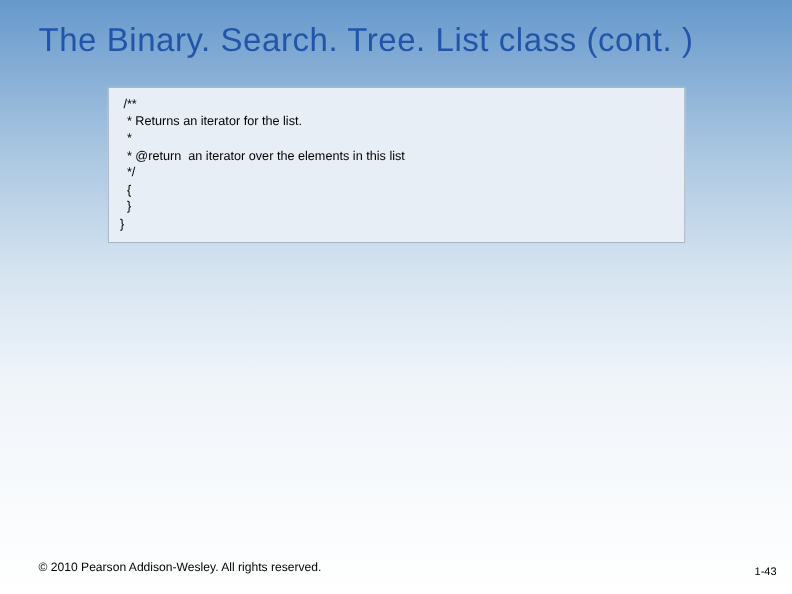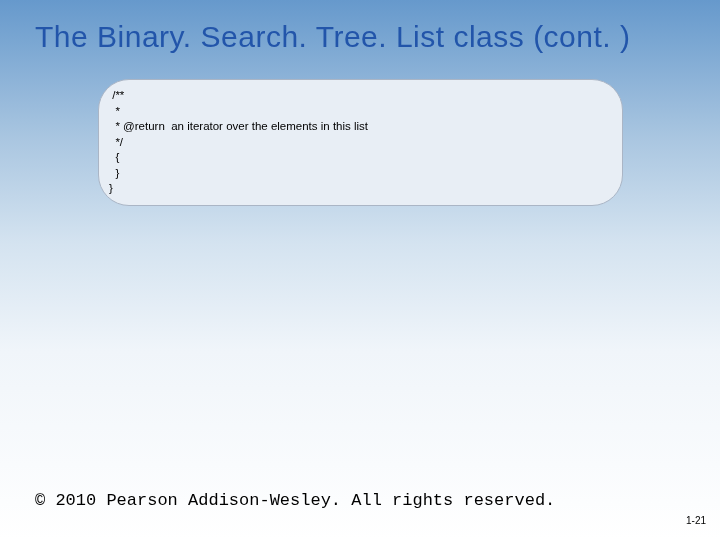--- a/index.html
+++ b/index.html
@@ -1,19 +1,18 @@
 <!DOCTYPE html>
 <html><head>
   <meta charset="utf-8">
   <style>
     * {
       margin: 0;
       padding: 0;
       box-sizing: border-box;
-      border-radius: 31px;
     }
     body {
       width: 720px;
       height: 540px;
       background: linear-gradient(to bottom, #6699cc 0%, #a8c5e0 25%, #d4e3f0 45%, #f0f5fa 65%, #ffffff 100%);
       font-family: Arial, Helvetica, sans-serif;
       position: relative;
       overflow: hidden;
     }
     .title {
@@ -33,43 +32,43 @@
       font-family: Arial, Helvetica, sans-serif;
       font-size: 11.5px;
       line-height: 1.35;
       color: #000;
     }
     .code-line {
       white-space: pre;
     }
     .footer {
       position: absolute;
-      bottom: 30px;
+      bottom: 18px;
       left: 35px;
-      font-size: 17px;
+      font-size: 11px;
       color: #000;
-      font-family: Liberation Mono, monospace;
     }
     .page-num {
       position: absolute;
       bottom: 14px;
       right: 14px;
       font-size: 10px;
       color: #000;
     }
   </style>
 </head>
 <body>
 
 <div class="title">The Binary. Search. Tree. List class (cont. )</div>
 
 <div class="code-box">
   <div class="code-line"> /**</div>
+  <div class="code-line">  * Returns an iterator for the list.</div>
   <div class="code-line">  *</div>
   <div class="code-line">  * @return  an iterator over the elements in this list</div>
   <div class="code-line">  */</div>
   <div class="code-line">  {</div>
   <div class="code-line">  }</div>
   <div class="code-line">}</div>
 </div>
 
 <div class="footer">© 2010 Pearson Addison-Wesley. All rights reserved.</div>
-<div class="page-num">1-21</div>
+<div class="page-num">1-43</div>
 
 </body></html>

